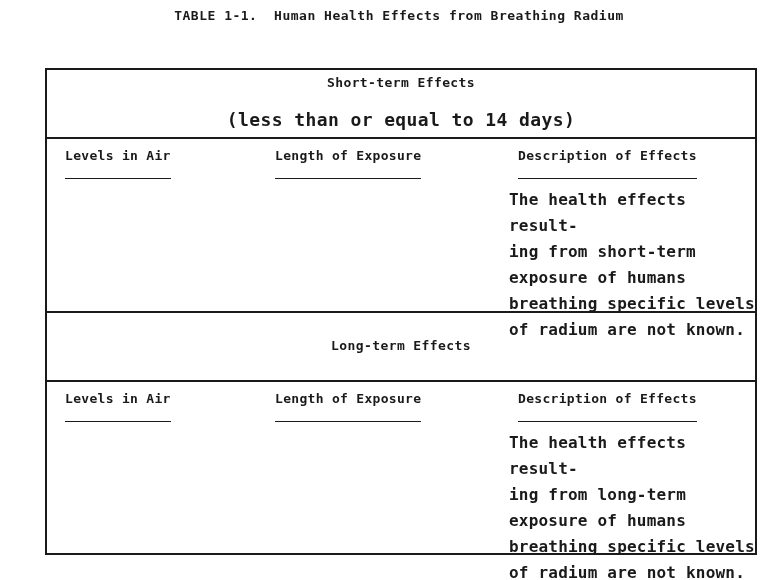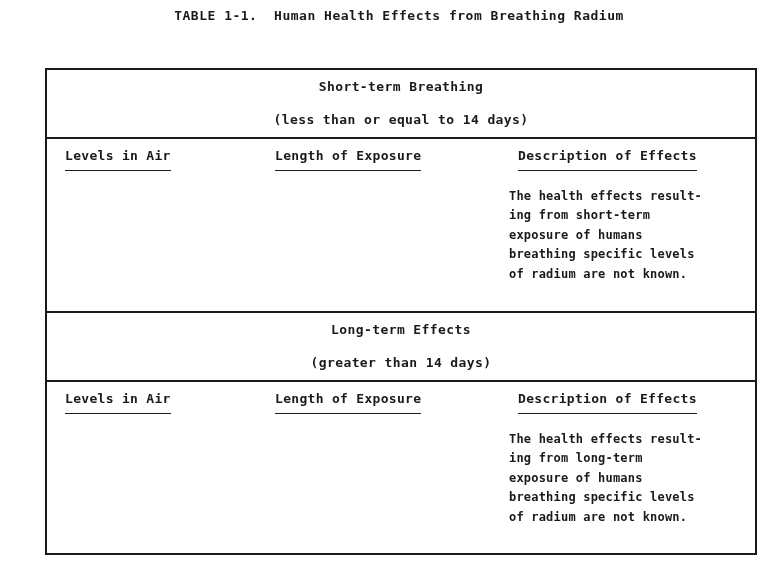--- a/index.html
+++ b/index.html
@@ -60,21 +60,21 @@
     justify-content: center;
   }
   .exposure-title {
     font-size: 13px;
     font-weight: bold;
     letter-spacing: 0.4px;
     white-space: pre;
     line-height: 1.45;
   }
   .exposure-sub {
-    font-size: 13px;
+    font-size: 18px;
     font-weight: bold;
     letter-spacing: 0.4px;
     white-space: pre;
     line-height: 1.45;
     margin-top: 14px;
   }
 
   .data-band {
     position: relative;
     padding: 0;
@@ -87,68 +87,67 @@
     height: 30px;
   }
   .col-head {
     position: absolute;
     top: 9px;
     font-size: 13px;
     font-weight: bold;
     letter-spacing: 0.3px;
     white-space: pre;
     border-bottom: 1.5px solid #1a1a1a;
-    padding-bottom: 7px;
+    padding-bottom: 15px;
   }
   .col-head.c1 { left: 18px; }
   .col-head.c2 { left: 228px; text-align: right; }
   .col-head.c3 { left: 455px; margin-left: 16px; }
 
   .effects-text {
     position: absolute;
     left: 462px;
     top: 48px;
     width: 250px;
-    font-size: 12px;
+    font-size: 16px;
     font-weight: bold;
     line-height: 1.62;
     letter-spacing: 0.2px;
     white-space: pre-line;
   }
 </style>
 </head>
 <body>
 
 <div class="page">
 
   <div class="table-caption">TABLE 1-1.  Human Health Effects from Breathing Radium</div>
 
   <div class="table-frame">
 
     <div class="band exposure-band">
-      <div class="exposure-title">Short-term Breathing</div>
+      <div class="exposure-title">Short-term Effects</div>
       <div class="exposure-sub">(less than or equal to 14 days)</div>
     </div>
 
     <div class="band data-band short">
       <div class="col-headers">
         <div class="col-head c1">Levels in Air</div>
         <div class="col-head c2">Length of Exposure</div>
         <div class="col-head c3">Description of Effects</div>
       </div>
       <div class="effects-text">The health effects result-
 ing from short-term
 exposure of humans
 breathing specific levels
 of radium are not known.</div>
     </div>
 
     <div class="band exposure-band">
       <div class="exposure-title">Long-term Effects</div>
-      <div class="exposure-sub">(greater than 14 days)</div>
     </div>
 
     <div class="band data-band long last">
       <div class="col-headers">
         <div class="col-head c1">Levels in Air</div>
         <div class="col-head c2">Length of Exposure</div>
         <div class="col-head c3">Description of Effects</div>
       </div>
       <div class="effects-text">The health effects result-
 ing from long-term

